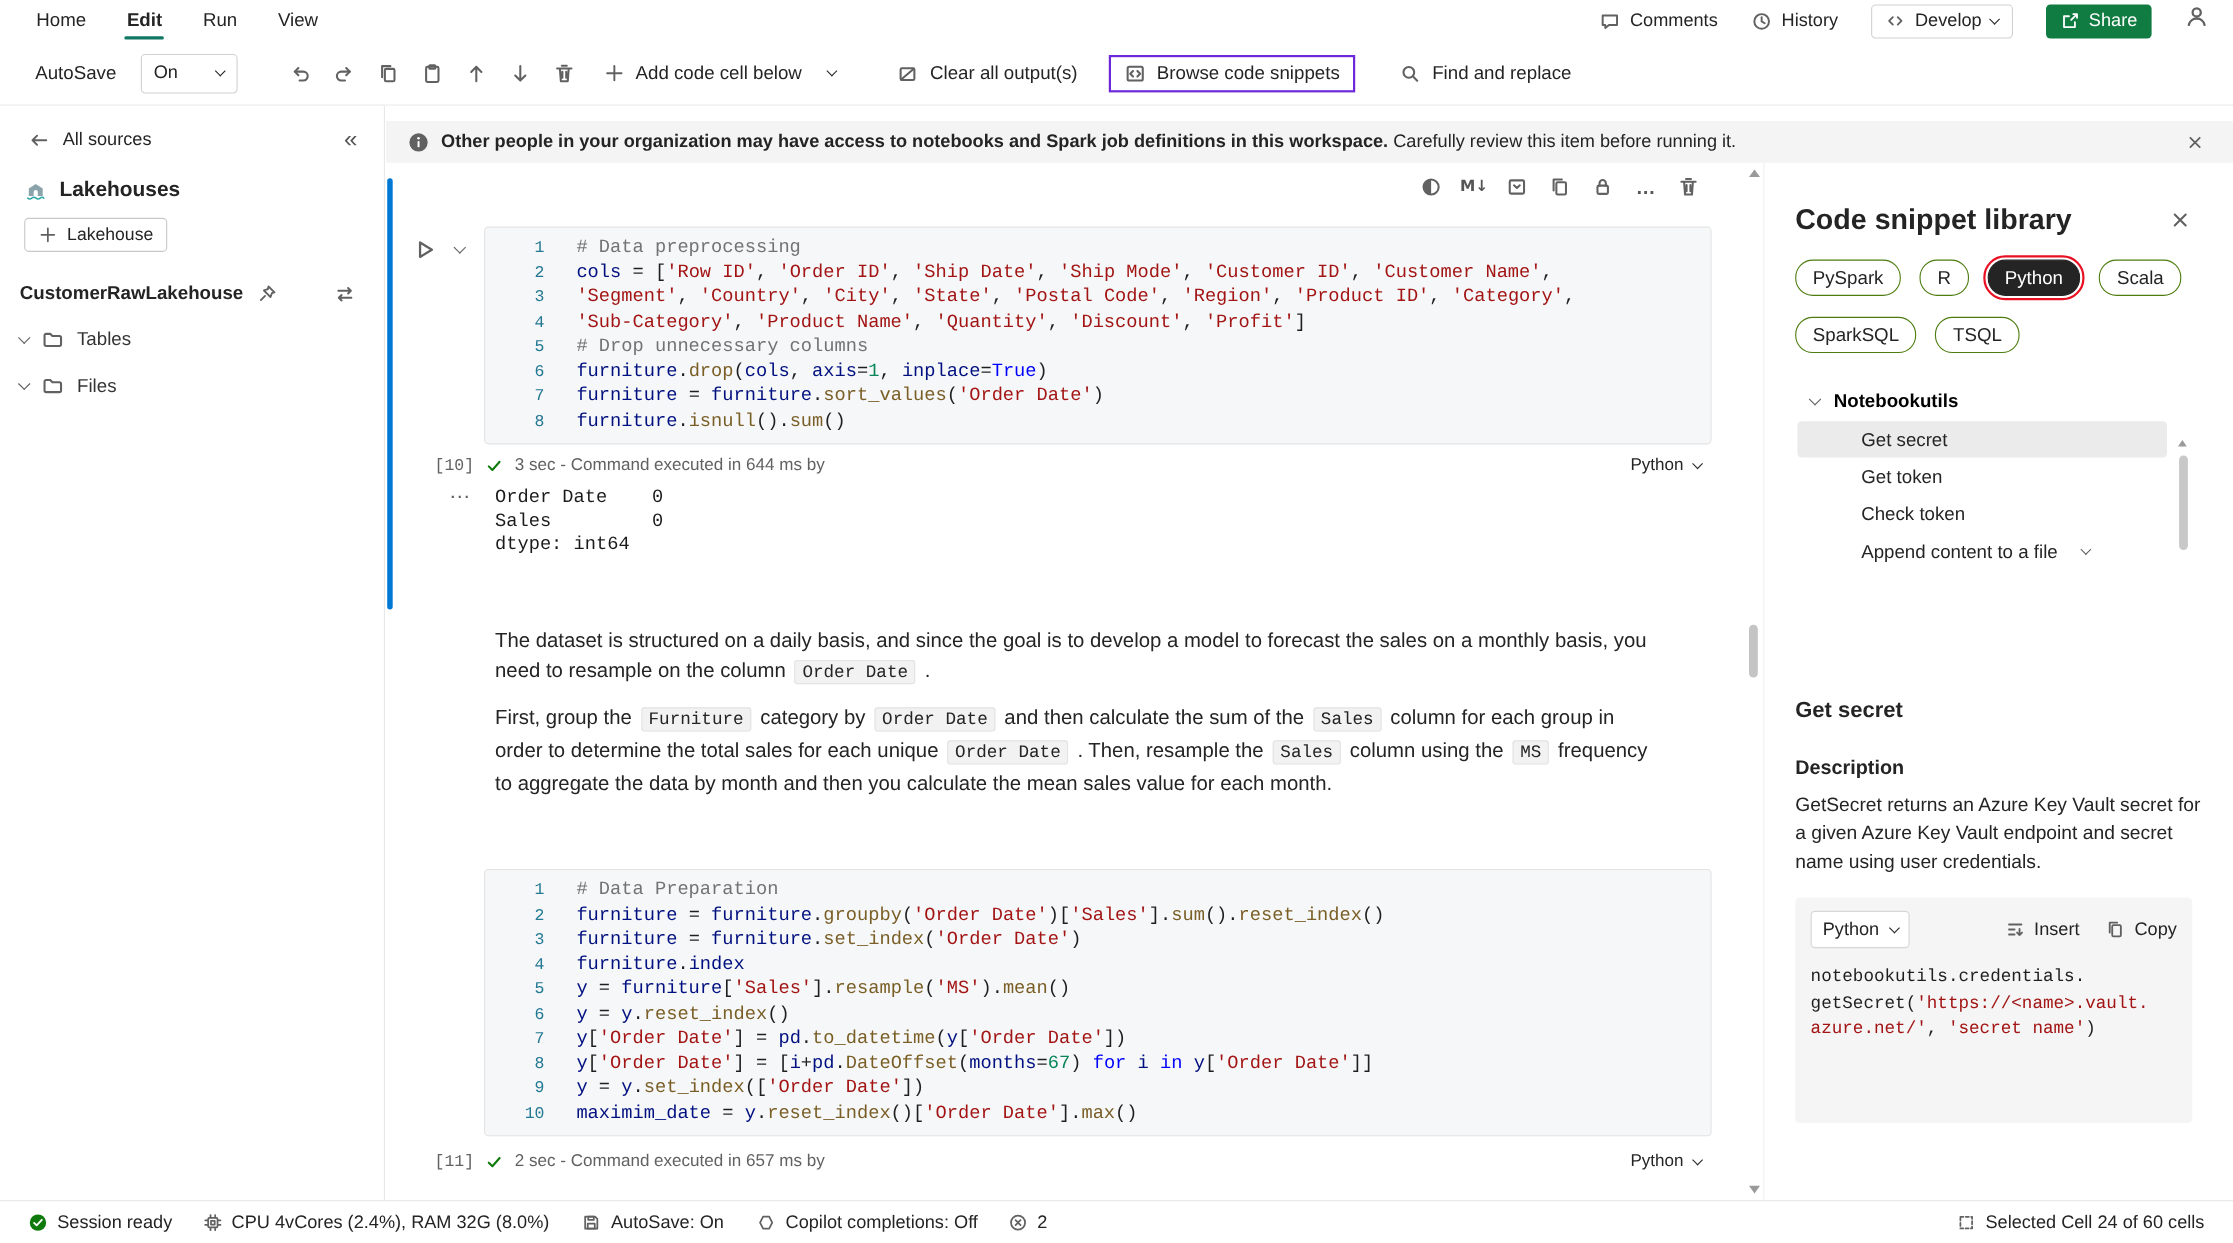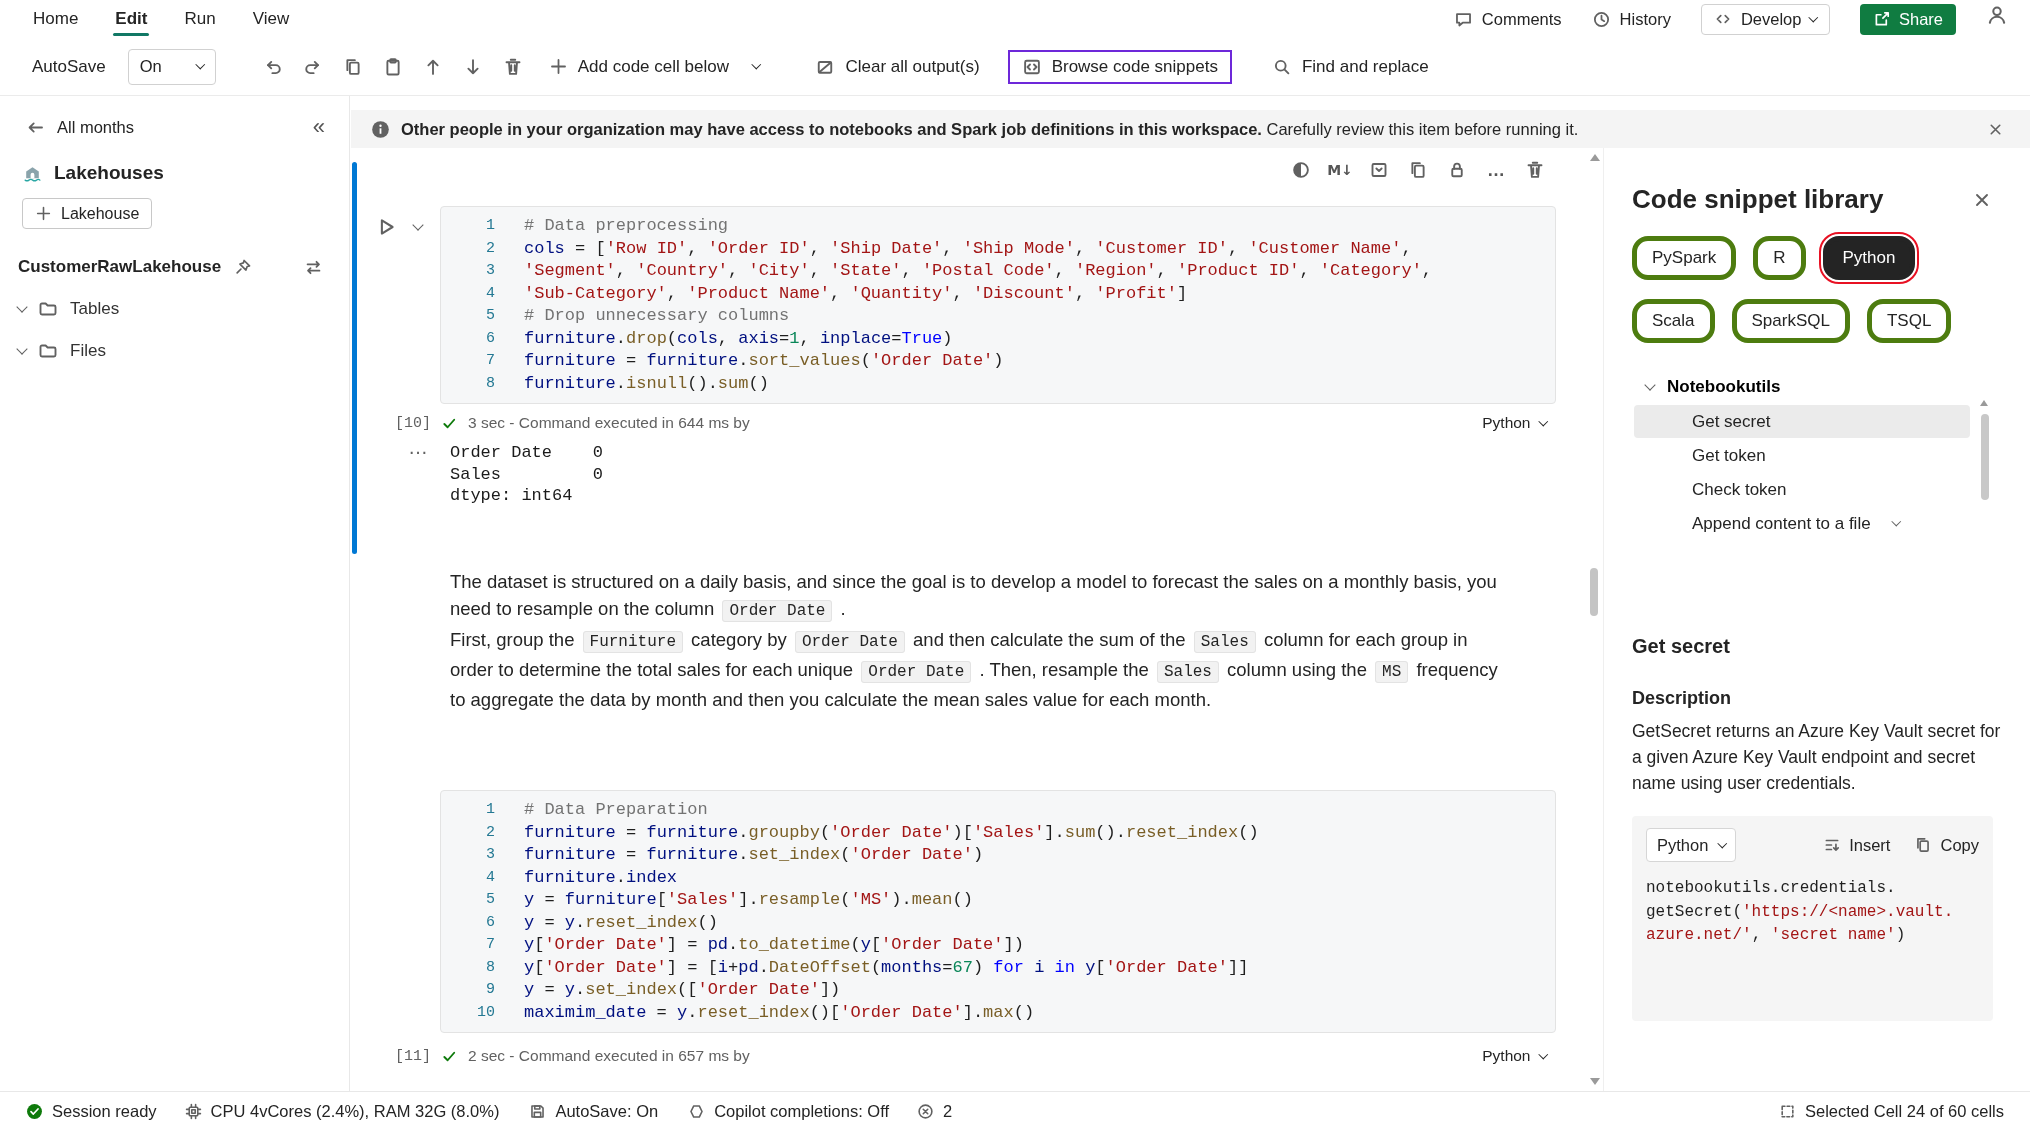--- a/index.html
+++ b/index.html
@@ -53,39 +53,39 @@
 .codebody{font:17px/22.5px "Liberation Mono","DejaVu Sans Mono",monospace;white-space:pre;padding-left:13px}
 .tk-c{color:#737373}.tk-s{color:#a31515}.tk-v{color:#001080}.tk-f{color:#795E26}.tk-k{color:#0000ff}.tk-n{color:#098658}.tk-d{color:#1f1f1f}
 .cell-status{position:absolute;left:44px;right:40px;display:flex;align-items:center;gap:11px;font-size:15.5px;color:#616161}
 #cell1-status{top:266px}
 #cell2-status{top:899px}
 .exec{font:15px "Liberation Mono","DejaVu Sans Mono",monospace;color:#616161}
 .lang-sel{margin-left:auto;color:#242424;display:flex;align-items:center;gap:9px;font-size:15.5px}
 #output-more{position:absolute;left:57px;top:288px;color:#616161;font-size:20px;letter-spacing:2px}
 #output1{position:absolute;left:99px;top:294px;font:17px/21.5px "Liberation Mono","DejaVu Sans Mono",monospace;color:#1b1b1b;white-space:pre}
 #markdown{position:absolute;left:99px;top:420px;width:1060px;font-size:18.5px;line-height:27px}
-#markdown .p+.p{margin-top:1px}
+#markdown .p+.p{margin-top:13px}
 .inline-code{font-family:"Liberation Mono","DejaVu Sans Mono",monospace;font-size:16px;background:#f2f2f2;border:1px solid #e3e3e3;border-radius:3px;padding:1px 6px;margin:0 3px}
 
 #main-scroll{position:absolute;left:1586px;top:148px;width:16px;bottom:39px}
 #main-thumb{position:absolute;left:4px;top:420px;width:8px;height:48px;background:#c4c4c4;border-radius:4px}
 .scroll-arrow{position:absolute;left:4px;width:0;height:0;border-left:5px solid transparent;border-right:5px solid transparent}
 .scroll-arrow.up{top:6px;border-bottom:7px solid #9a9a9a}
 .scroll-arrow.down{bottom:6px;border-top:7px solid #9a9a9a}
 
 #panel{position:absolute;left:1603px;top:148px;right:0;bottom:39px;border-left:1px solid #efefef;padding:0 38px 0 28px}
 #panel-header{margin-top:36px;display:flex;align-items:center}
 #panel-title{font-size:26px;font-weight:bold}
 #panel-close{margin-left:auto}
 #search-row{margin-top:30px;display:flex;align-items:center}
 #search-box{width:214px;height:35px;border:1px solid #d6d6d6;border-radius:4px;display:flex;align-items:center;padding:0 10px;gap:8px}
 #search-input{border:none;outline:none;flex:1;font-size:16.5px;color:#616161;background:transparent;min-width:0;font-family:inherit}
 #filter-btn{margin-left:30px;height:35px;border:1px solid #d6d6d6;border-radius:4px;display:flex;align-items:center;gap:10px;padding:0 14px;font-size:16.5px}
 #chips{margin-top:21px;display:flex;flex-wrap:wrap;gap:19px 17px;width:362px}
-.chip{height:44px;border:5px solid #4d7c0f;border-radius:16px;display:flex;align-items:center;padding:0 15px;font-size:17px;background:#fff}
+.chip{height:33px;border:1px solid #4d7c0f;border-radius:16px;display:flex;align-items:center;padding:0 15px;font-size:17px;background:#fff}
 .chip.selected{background:#242424;color:#fff;border-color:#242424;outline:2px solid #e81123;outline-offset:2px}
 #tree{margin-top:27px}
 #tree-group{display:flex;align-items:center;gap:13px;font-size:17px;font-weight:600;padding-left:14px;height:34px;color:#000000}
 .tree-item{height:33px;display:flex;align-items:center;padding-left:58px;font-size:17px;border-radius:4px;margin:1px 0 1px 2px;width:336px}
 .tree-item.selected{background:#ebebeb}
 #tree-scroll{position:absolute;right:40px;top:252px;width:10px;height:208px}
 #tree-thumb{position:absolute;left:1px;top:14px;width:8px;height:86px;background:#c8c8c8;border-radius:4px}
 #tree-scroll .scroll-arrow{left:0}
 #detail-title{position:absolute;left:28px;top:487px;font-size:20px;font-weight:bold}
 #desc-label{position:absolute;left:28px;top:540px;font-size:18px;font-weight:bold}
@@ -223,21 +223,21 @@
       </svg>
     <span>Find and replace</span>
   </div>
 </div>
 
 <aside id="sidebar">
   <div id="sb-allsources">
     <svg class="ic" width="19" height="19" viewBox="0 0 16 16">
         <path d="M13.5 8H3M6.5 4.5 3 8l3.5 3.5"></path>
       </svg>
-    <span>All months</span>
+    <span>All sources</span>
     <span id="sb-collapse">«</span>
   </div>
   <div id="sb-title-row">
     <svg width="21" height="21" viewBox="0 0 20 20">
         <path d="M4 14.5V8l6-4 6 4v6.5z" fill="#8aa3ab"></path>
         <path d="M8.2 14.5v-3.4a1.8 1.8 0 0 1 3.6 0v3.4z" fill="#fff"></path>
         <path d="M3 16.3c1.2.9 2.4.9 3.6 0s2.4-.9 3.6 0 2.4.9 3.6 0 2.4-.9 3.2 0" stroke="#2aa7a4" fill="none" stroke-width="1.3" stroke-linecap="round"></path>
       </svg>
     <span id="sb-title">Lakehouses</span>
   </div>

